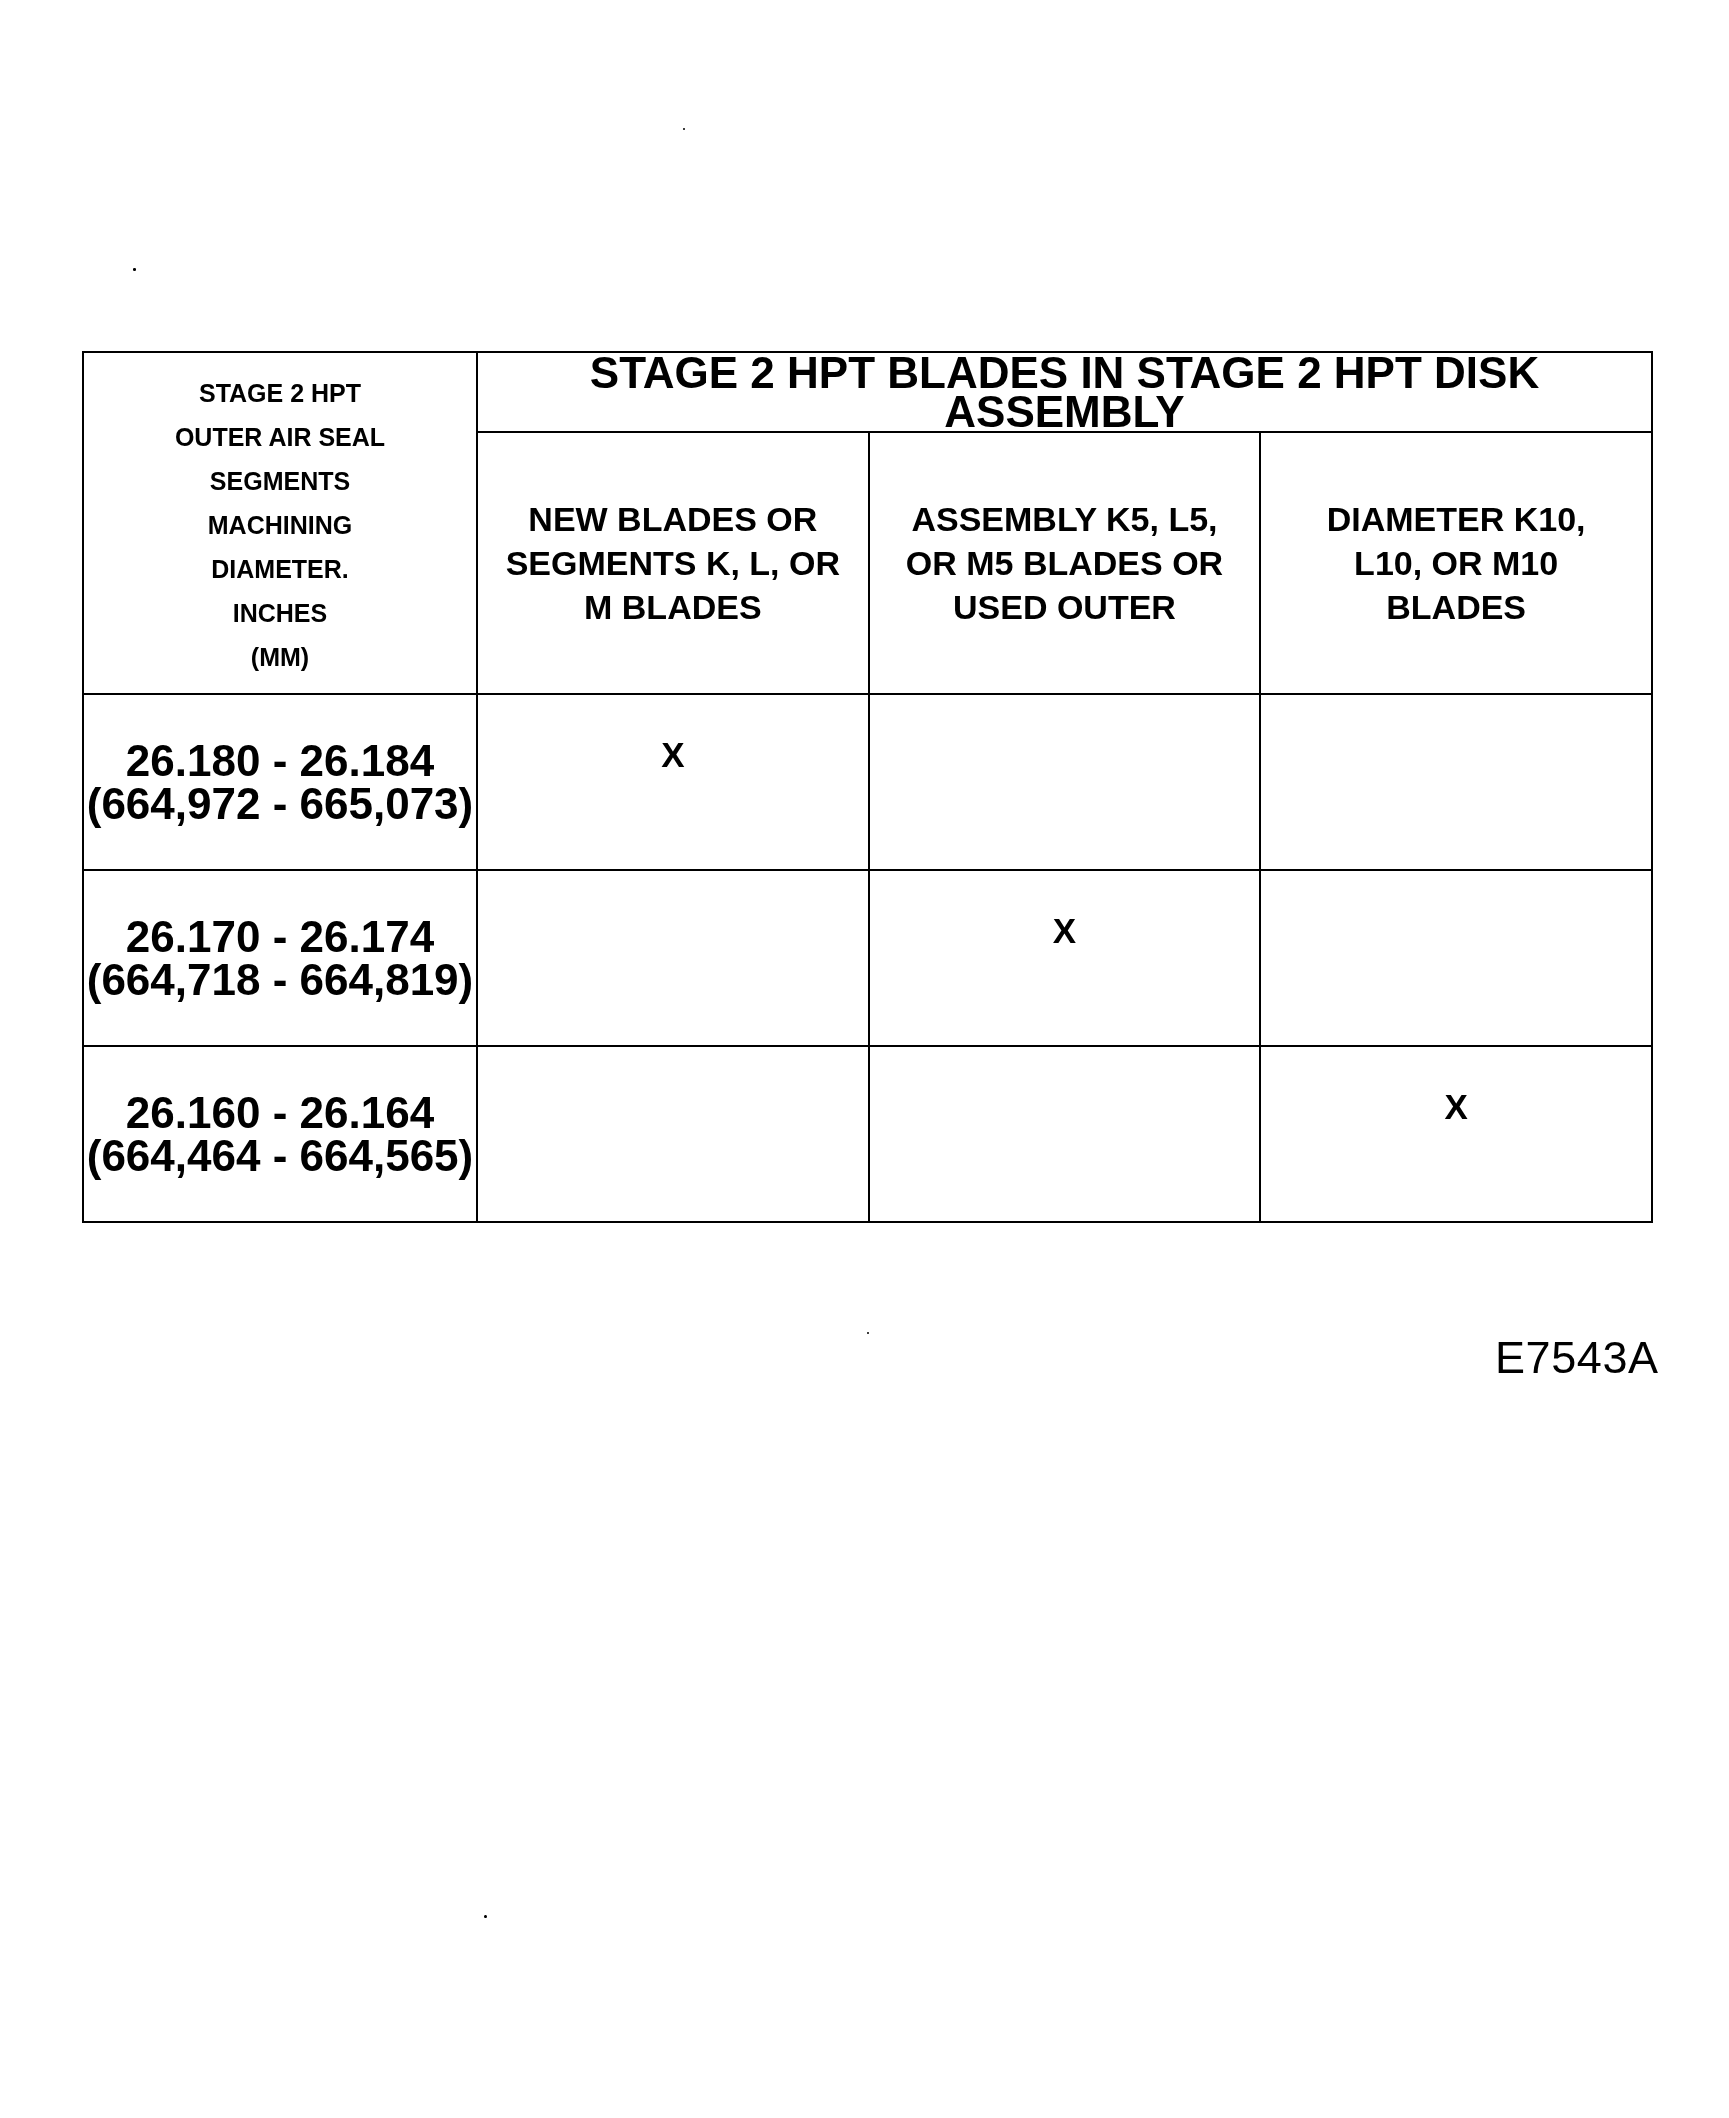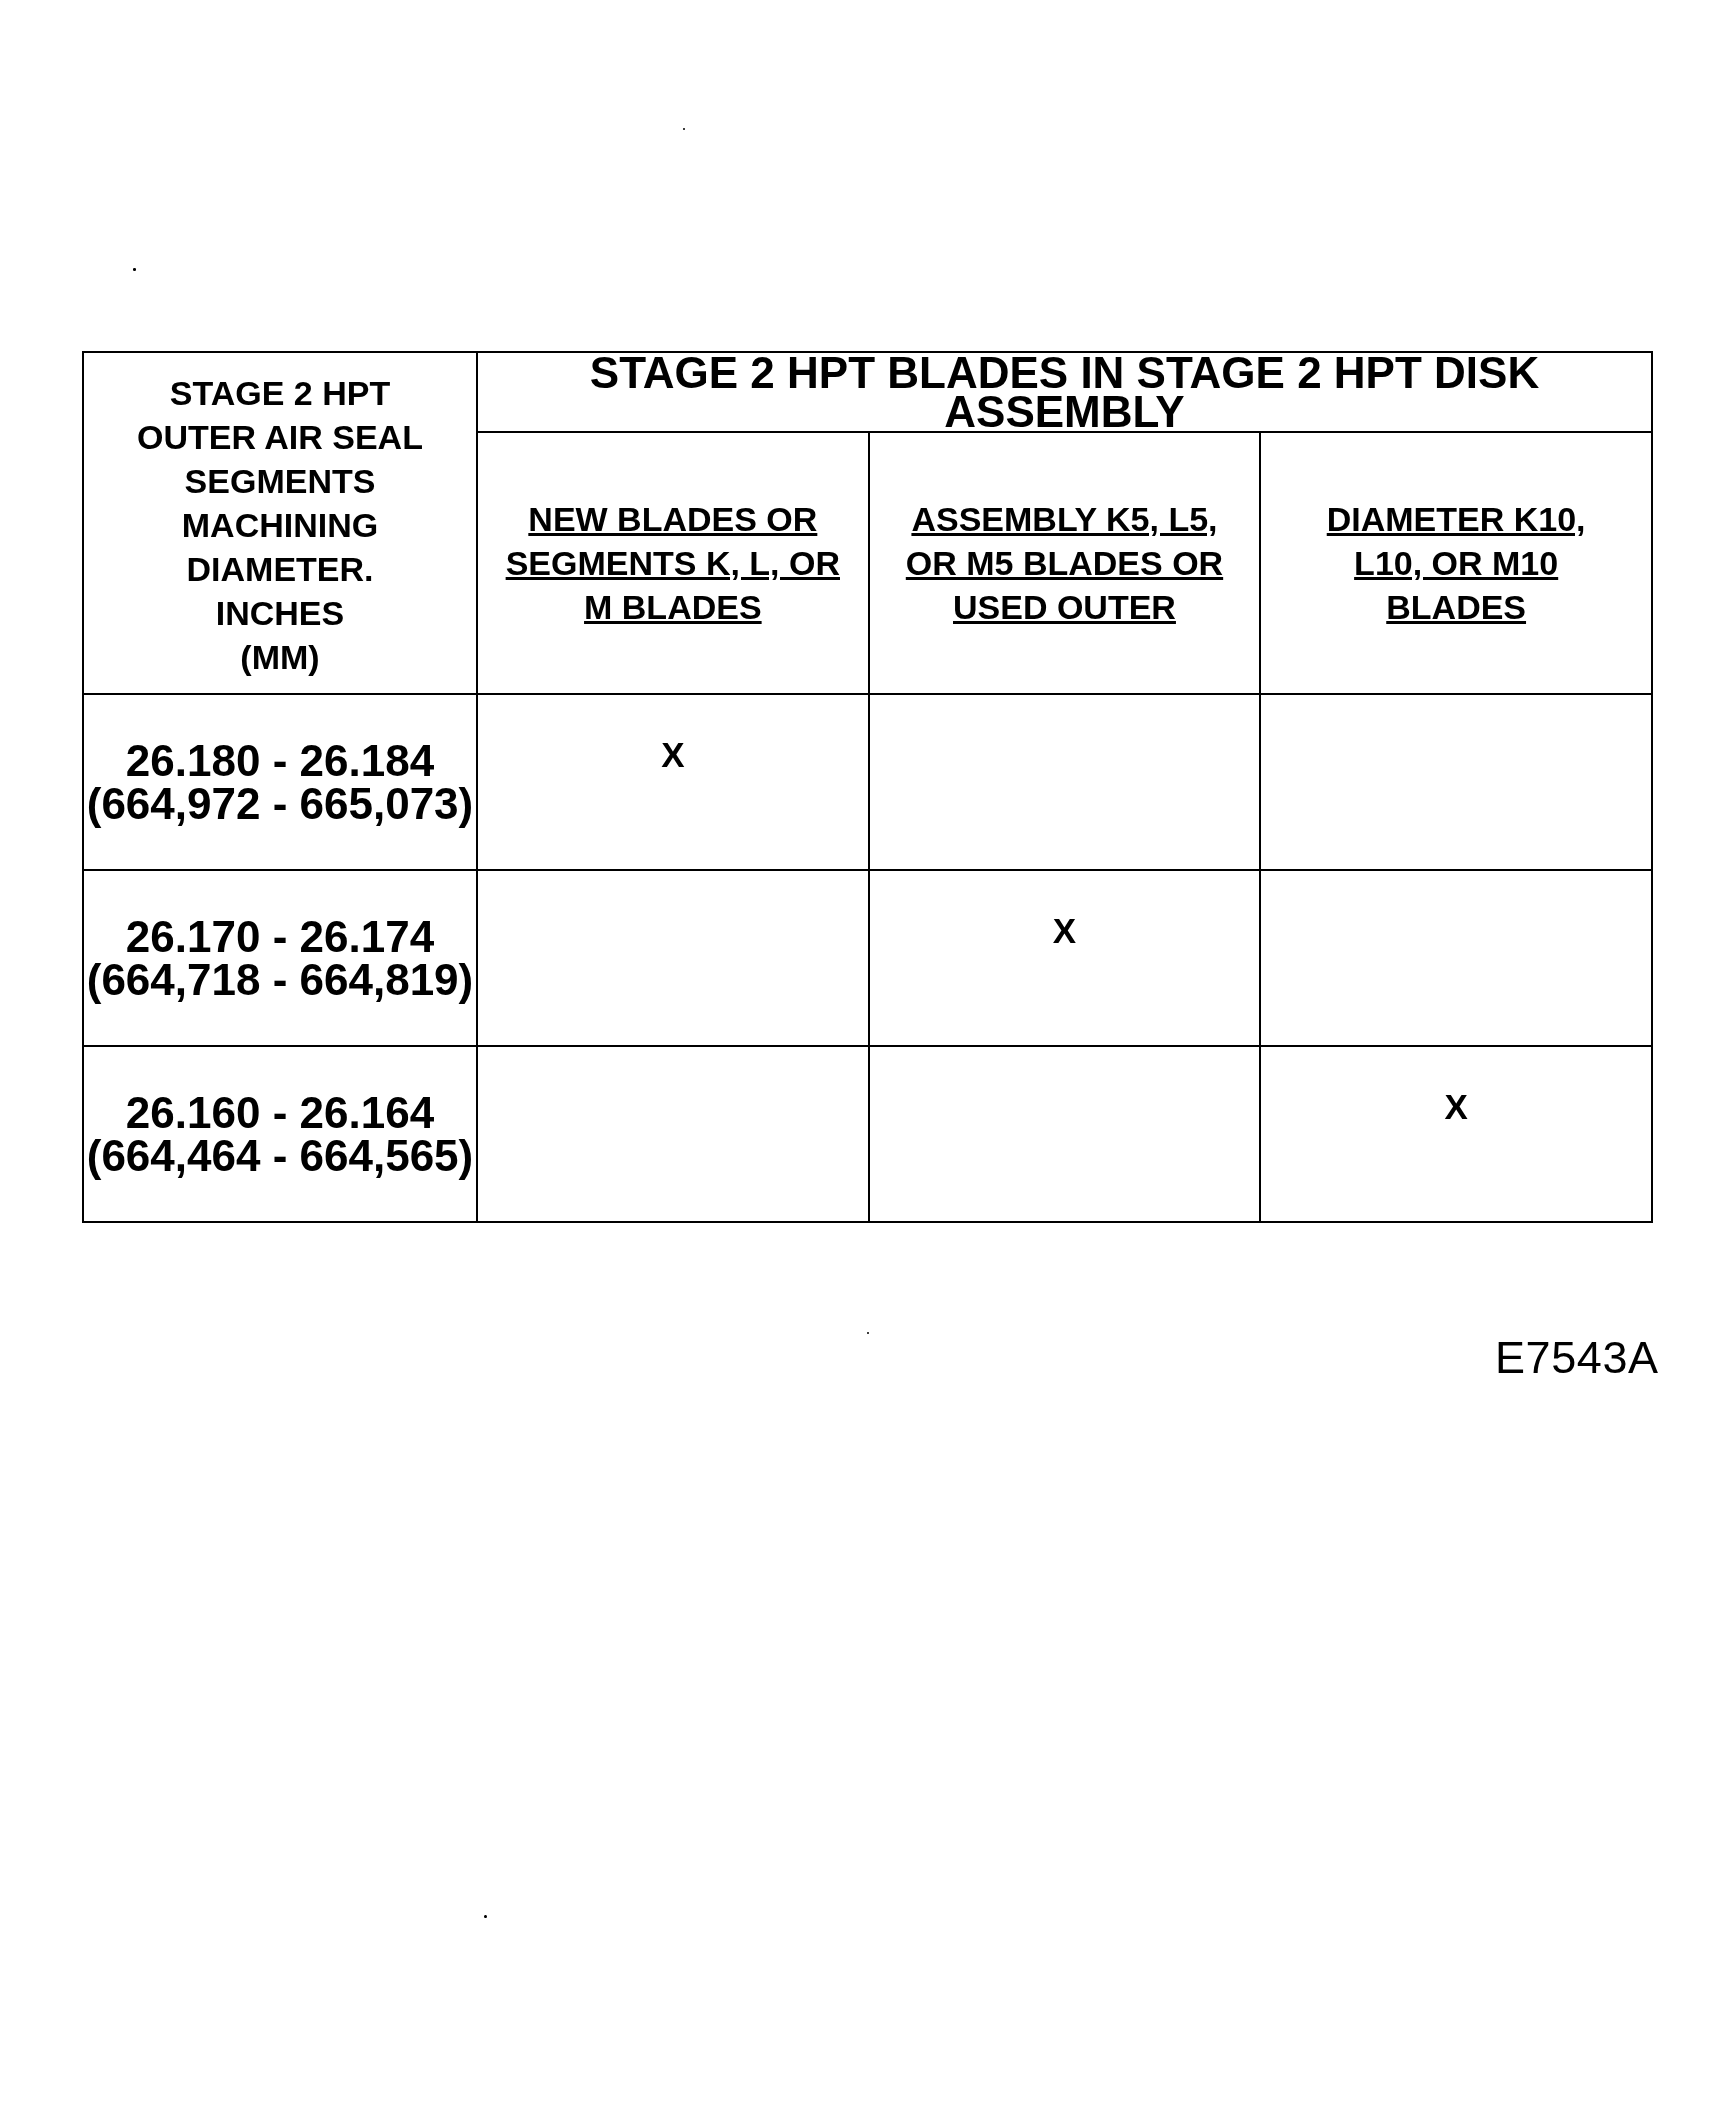--- a/index.html
+++ b/index.html
@@ -1,22 +1,22 @@
 <!DOCTYPE html>
 <html style="font-size:10.4px"><head>
   <meta charset="utf-8">
   <style>
     html, body { margin: 0; padding: 0; background: #ffffff; }
     body { width: 1729px; height: 2119px; position: relative; overflow: hidden; font-family: "Liberation Sans", sans-serif; color: #000; }
     .table-wrap { position: absolute; left: 82px; top: 351px; width: 1571px; }
     table { border-collapse: collapse; width: 100%; table-layout: fixed; }
     td, th { border: 2.6px solid #000; text-align: center; vertical-align: middle; padding: 0; font-weight: bold; }
-    .hdr-left { width: 392px; font-size: 34px; line-height: 44px; padding-top: 4px; }
+    .hdr-left { width: 392px; font-size: 25px; line-height: 44px; padding-top: 4px; }
     .hdr-group { height: 42px; font-size: 44px; line-height: 39px; }
-    .hdr-col { height: 260px; font-size: 34px; line-height: 44px; text-decoration: underline; }
+    .hdr-col { height: 260px; font-size: 34px; line-height: 44px; }
     .row-label { height: 174px; font-size: 44px; line-height: 43px; }
     .mark-cell { position: relative; }
     .mark { position: absolute; left: 0; right: 0; top: 40px; font-size: 35px; font-weight: bold; }
     .fig-label { position: absolute; left: 1495px; top: 1297px; font-size: 45px; font-weight: normal; letter-spacing: 0.6px; margin-top: 35px; }
     .speck { position: absolute; background: #000; border-radius: 50%; }
     .line { display: block; }
   </style>
 </head>
 <body>
 

